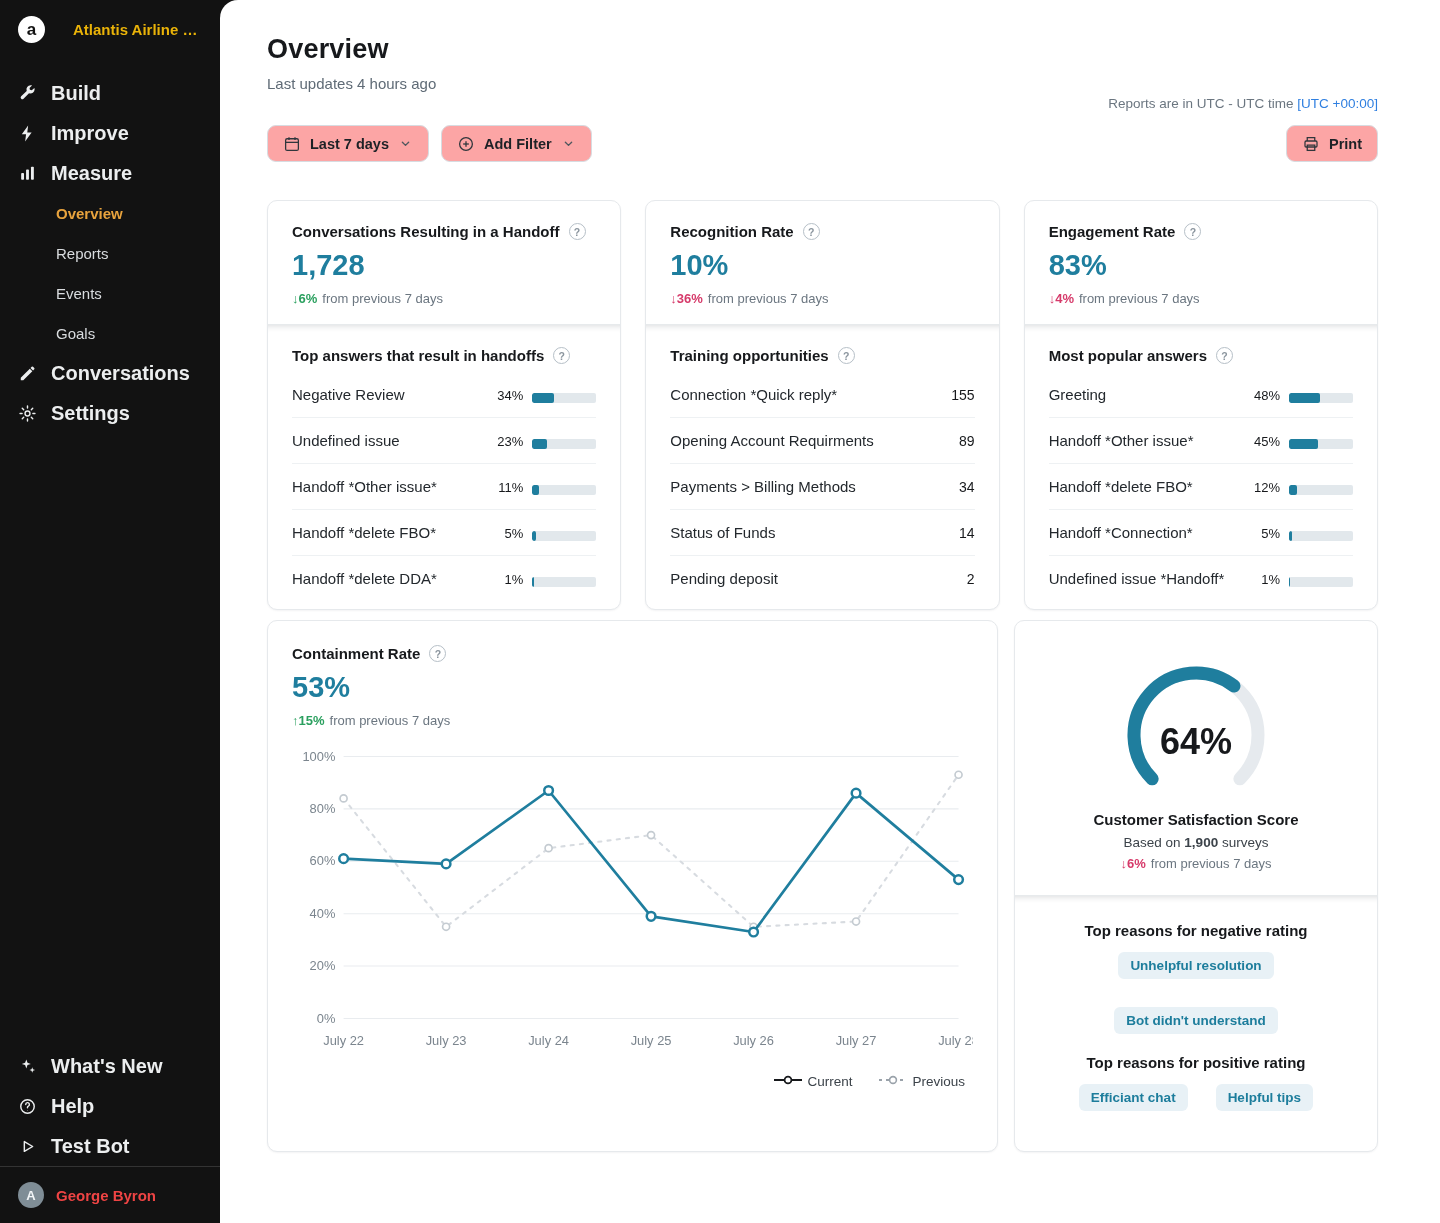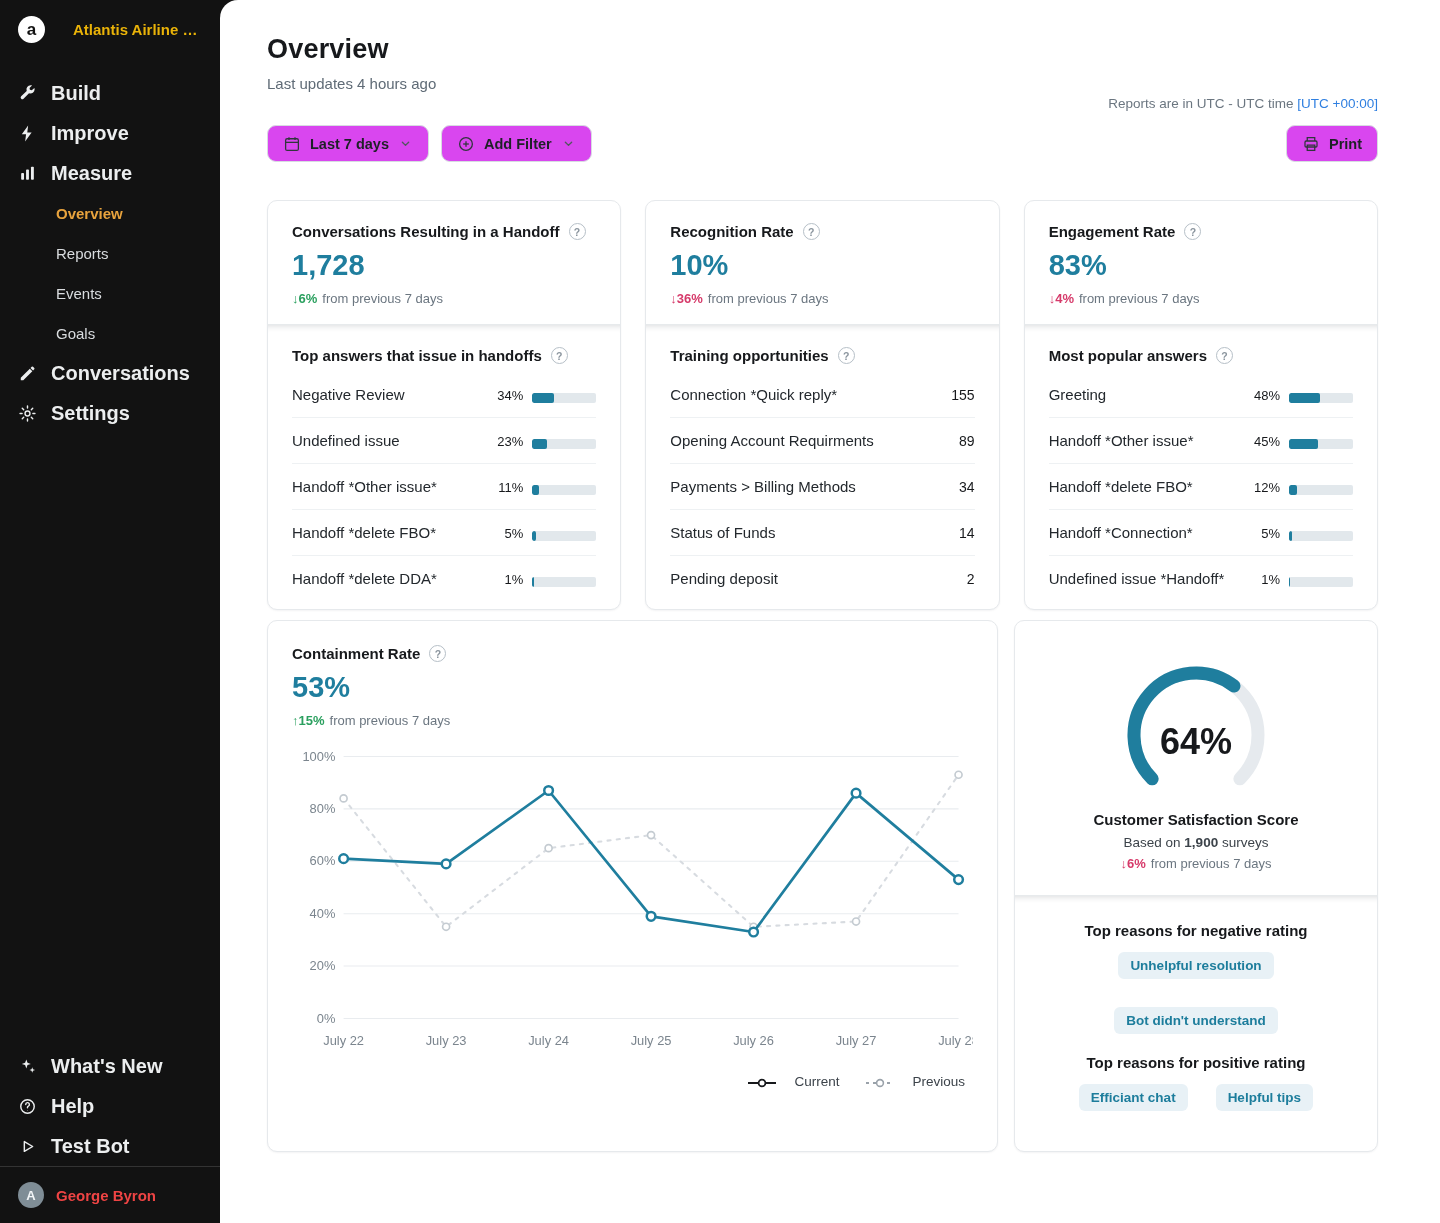--- a/index.html
+++ b/index.html
@@ -30,21 +30,21 @@
   .user-name { font-size:15px; font-weight:600; color:#ef4444; }
 
   
   .main { flex:1; background:#ffffff; border-top-left-radius:18px; padding:34px 62px 40px 47px; overflow:hidden; }
   h1 { margin:0; font-size:27px; font-weight:700; letter-spacing:.2px; }
   .subtitle { margin-top:10px; font-size:15px; color:#5f6b76; }
   .utc-row { text-align:right; font-size:13.5px; color:#6b7680; margin-top:4px; }
   .utc-link { color:#2f7fe0; cursor:pointer; }
   .toolbar { display:flex; align-items:center; gap:12px; margin-top:14px; }
   .btn { display:inline-flex; align-items:center; gap:9px; height:37px; padding:0 15px;
-         border:1px solid #d7dce1; border-radius:9px; background:#d946ef; font-size:14.5px;
+         border:1px solid #d7dce1; border-radius:9px; background:#fca5a5; font-size:14.5px;
          font-weight:600; color:#1d2126; cursor:pointer; font-family:inherit; }
   .btn svg { width:18px; height:18px; color:#30363c; }
   .btn .chev { width:15px; height:15px; color:#51585f; }
 
   
   .stat-grid { display:grid; grid-template-columns:repeat(3,1fr); gap:24px; margin-top:38px; }
   .card { border:1px solid #e6e9ec; border-radius:10px; background:#fff;
           box-shadow:0 1px 2px rgba(16,24,40,.05); overflow:hidden; display:flex; flex-direction:column; }
   .stat-block { padding:22px 24px 18px; }
   .stat-title-row { display:flex; align-items:center; gap:9px; }
@@ -68,21 +68,21 @@
   .bar-fill { display:block; height:100%; background:#1f7e9e; border-radius:2px; }
   .count { font-size:14px; color:#17191c; }
 
   
   .bottom-grid { display:grid; grid-template-columns:1fr 364px; gap:16px; margin-top:10px; }
   .containment-card { padding:24px 24px 16px; }
   .chart-svg { width:100%; height:auto; display:block; margin-top:14px; }
   .chart-svg text.tick { font-size:12.5px; fill:#7b858e; font-family:"Liberation Sans", sans-serif; }
   .legend { display:flex; justify-content:flex-end; gap:26px; align-items:center;
             font-size:13.5px; color:#3c434a; padding:2px 8px 6px 0; }
-  .legend-item { display:inline-flex; align-items:flex-end; gap:17px; }
+  .legend-item { display:inline-flex; align-items:flex-start; gap:4px; }
 
   .csat-card { display:flex; flex-direction:column; }
   .gauge-wrap { padding:38px 24px 24px; text-align:center; }
   .gauge-box { position:relative; width:170px; height:140px; margin:0 auto; }
   .gauge-box svg { width:170px; height:140px; display:block; }
   .gauge-value { position:absolute; left:0; right:0; top:62px; text-align:center;
                  font-size:36px; font-weight:700; color:#17191c; }
   .csat-title { font-size:15px; font-weight:700; margin-top:12px; }
   .csat-based { font-size:13.5px; color:#3c434a; margin-top:7px; }
   .csat-delta { font-size:13px; color:#6b7680; margin-top:6px; }
@@ -235,21 +235,21 @@
           <span class="stat-title">Conversations Resulting in a Handoff</span>
           <span class="q-icon">?</span>
         </div>
         <div class="stat-value">1,728</div>
         <div class="delta-row">
           <span class="delta green"><span>↓</span><span>6%</span></span><span>from previous 7 days</span>
         </div>
       </div>
       <div class="list-block">
         <div class="section-title-row">
-          <span class="section-title">Top answers that issue in handoffs</span>
+          <span class="section-title">Top answers that result in handoffs</span>
           <span class="q-icon">?</span>
         </div>
         <div class="row">
             <span class="label">Negative Review</span>
             <span class="pct">34%</span>
             <span class="bar">
               <span class="bar-fill" style="width: 34%;"></span>
             </span>
           </div>
         <div class="row">

